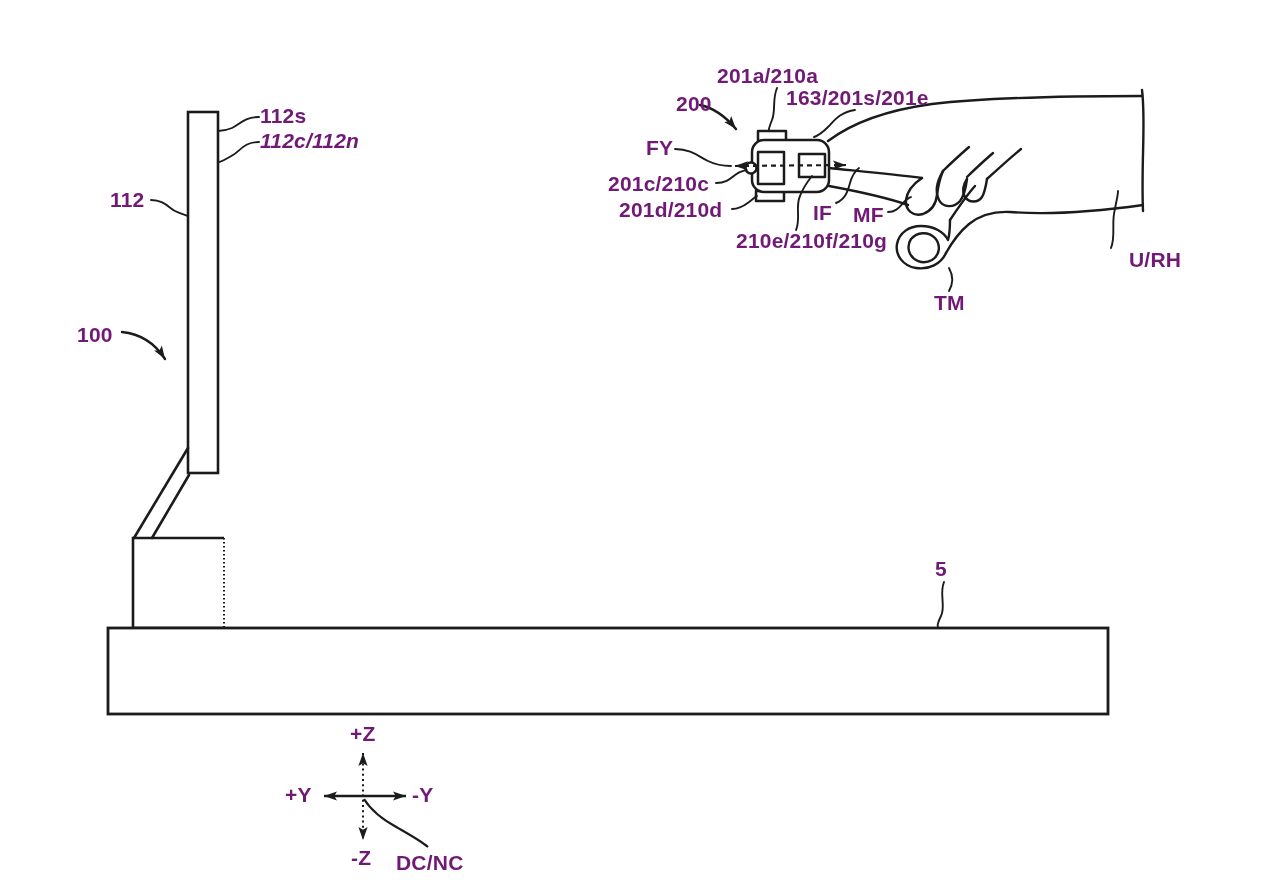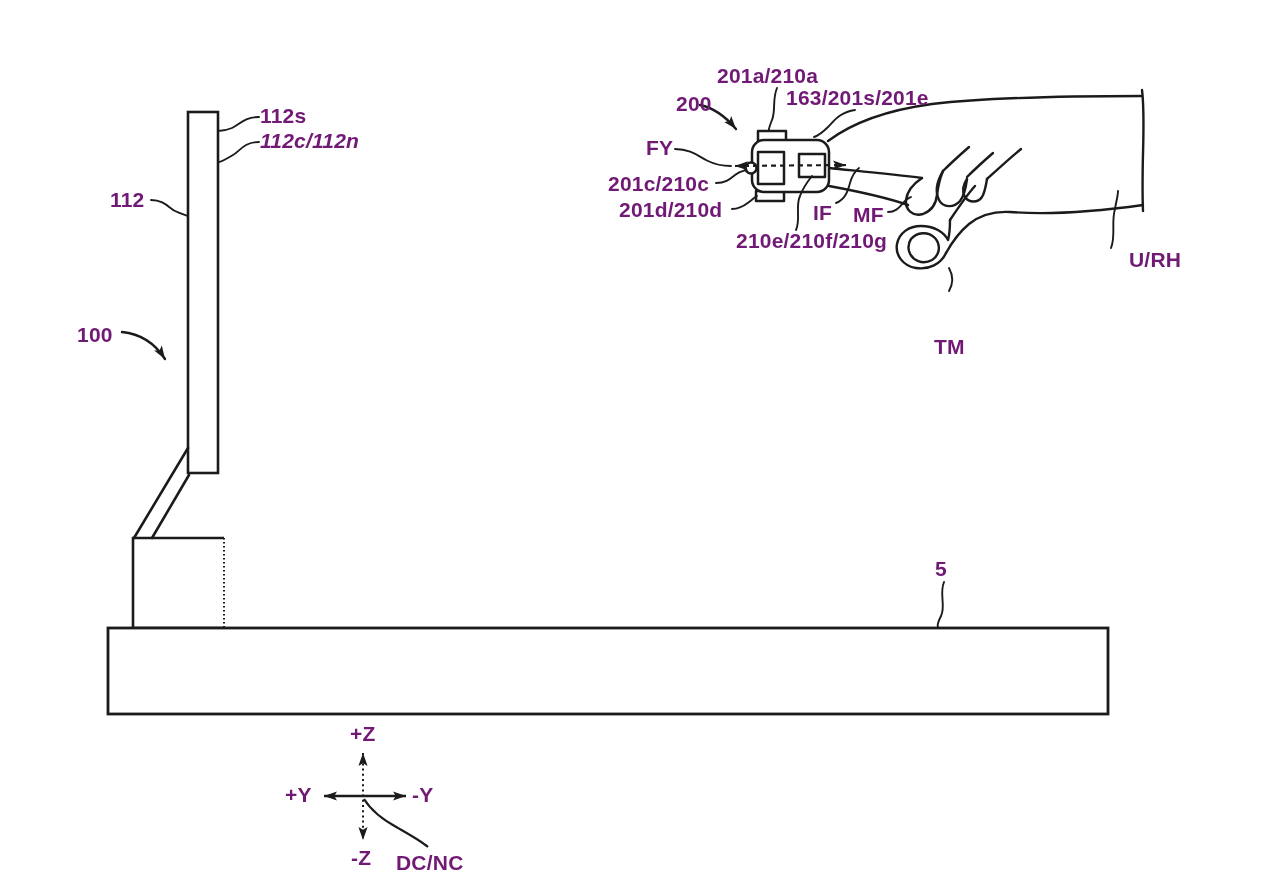--- a/index.html
+++ b/index.html
@@ -17,21 +17,21 @@
   .p-5      {left:935px;top:558px;}
   .p-200    {left:676px;top:93px;}
   .p-201a   {left:717px;top:65px;}
   .p-201e   {left:786px;top:87px;}
   .p-fy     {left:646px;top:137px;}
   .p-201c   {left:608px;top:173px;}
   .p-201d   {left:619px;top:199px;}
   .p-210e   {left:706px;top:230px;margin-left:30px;}
   .p-if     {left:813px;top:202px;}
   .p-mf     {left:853px;top:204px;}
-  .p-tm     {left:934px;top:292px;margin-top:44px;}
+  .p-tm     {left:934px;top:292px;}
   .p-urh    {left:1081px;top:249px;margin-left:48px;}
   .p-pz     {left:350px;top:723px;}
   .p-py     {left:285px;top:784px;}
   .p-ny     {left:412px;top:784px;}
   .p-nz     {left:351px;top:847px;}
   .p-dcnc   {left:396px;top:852px;}
 </style>
 </head>
 <body>
 

